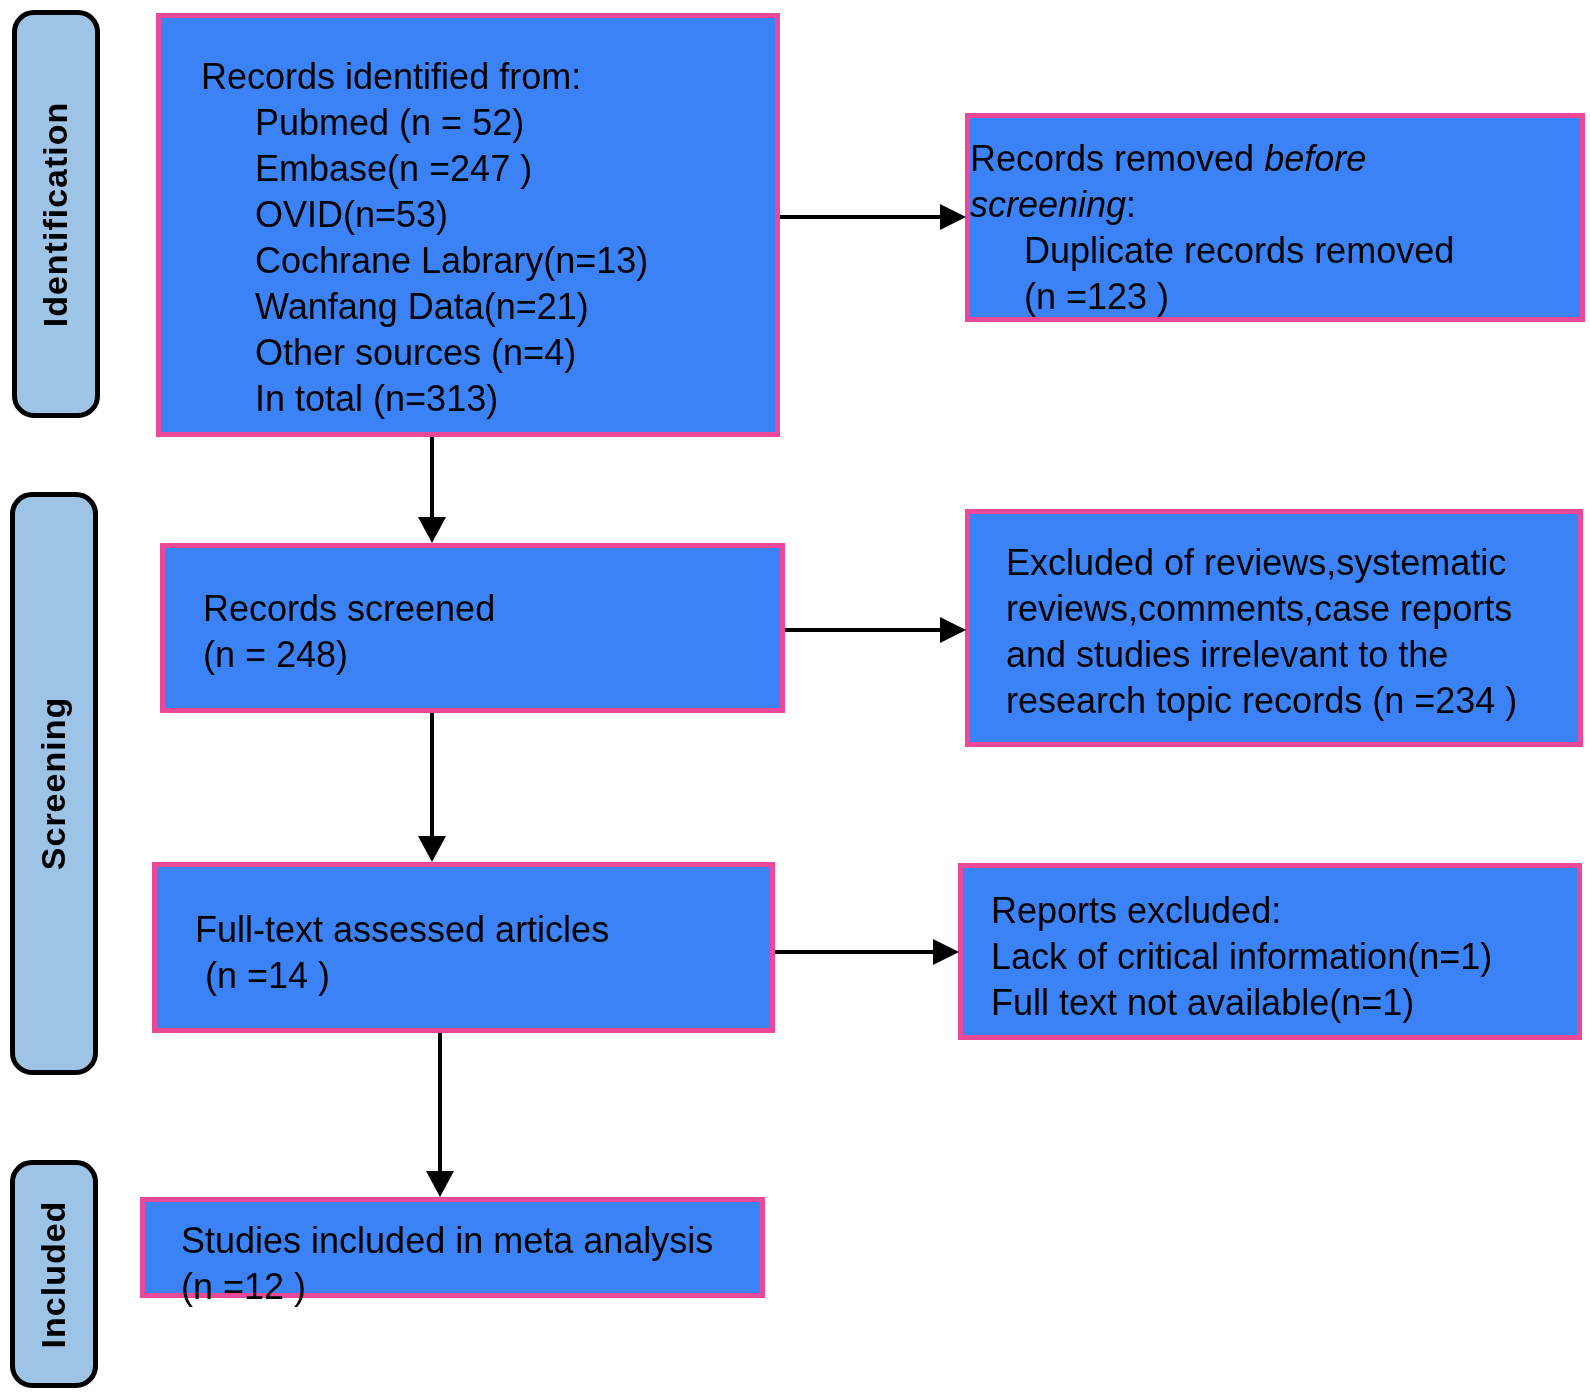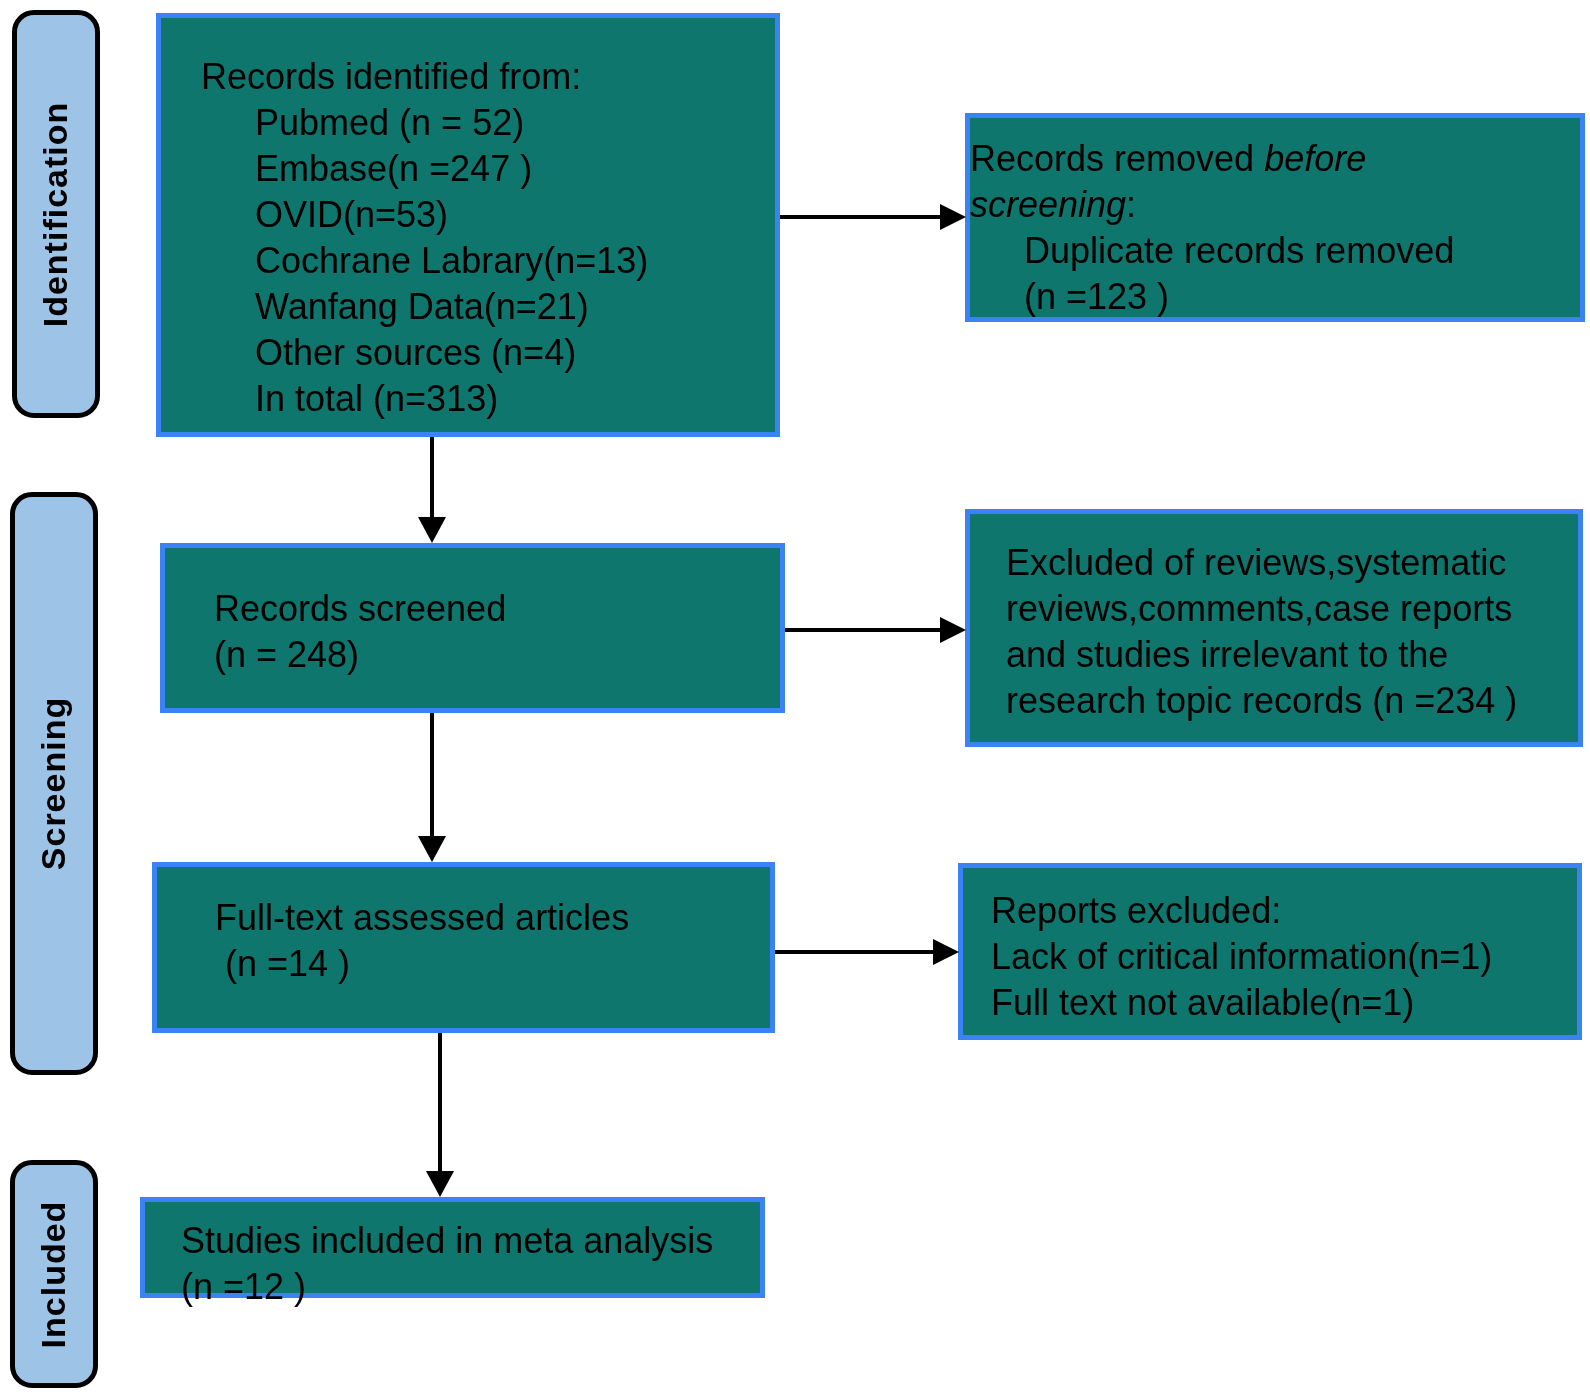--- a/index.html
+++ b/index.html
@@ -30,22 +30,22 @@
   .band .vtext {
     transform: rotate(-90deg);
     white-space: nowrap;
     font-size: 34px;
     font-weight: bold;
     letter-spacing: 1px;
   }
   
   .fbox {
     position: absolute;
-    background: #0f766e;
-    border: 5px solid #3b82f6;
+    background: #3b82f6;
+    border: 5px solid #ec4899;
     box-sizing: border-box;
   }
   .fbox .content {
     position: absolute;
     left: 0; right: 0;
     font-size: 36px;
     line-height: 46px;
   }
   .line { white-space: pre; }
   .indent { padding-left: 54px; }
@@ -109,37 +109,37 @@
   <div class="fbox" style="left:965px; top:113px; width:620px; height:209px;">
     <div class="content" style="top:18px; ">
       <div class="line"><span>Records removed </span><span class="em">before</span></div>
       <div class="line"><span class="em">screening</span><span>:</span></div>
       <div class="line indent">Duplicate records removed</div>
       <div class="line indent">(n =123 )</div>
     </div>
   </div>
 
   <div class="fbox" style="left:160px; top:543px; width:625px; height:170px;">
-    <div class="content" style="top:38px; padding-left:49px;">
+    <div class="content" style="top:38px; padding-left:38px;">
       <div class="line">Records screened</div>
       <div class="line">(n = 248)</div>
     </div>
   </div>
 
   <div class="fbox" style="left:965px; top:509px; width:618px; height:238px;">
     <div class="content" style="top:26px; padding-left:36px;">
       <div class="line">Excluded of reviews,systematic</div>
       <div class="line">reviews,comments,case reports</div>
       <div class="line">and studies irrelevant to the</div>
       <div class="line">research topic records (n =234 )</div>
     </div>
   </div>
 
   <div class="fbox" style="left:152px; top:862px; width:623px; height:171px;">
-    <div class="content" style="top:28px; padding-left:58px;">
+    <div class="content" style="top:40px; padding-left:38px;">
       <div class="line">Full-text assessed articles</div>
       <div class="line"> (n =14 )</div>
     </div>
   </div>
 
   <div class="fbox" style="left:958px; top:863px; width:624px; height:177px;">
     <div class="content" style="top:20px; padding-left:28px;">
       <div class="line">Reports excluded:</div>
       <div class="line">Lack of critical information(n=1)</div>
       <div class="line">Full text not available(n=1)</div>

